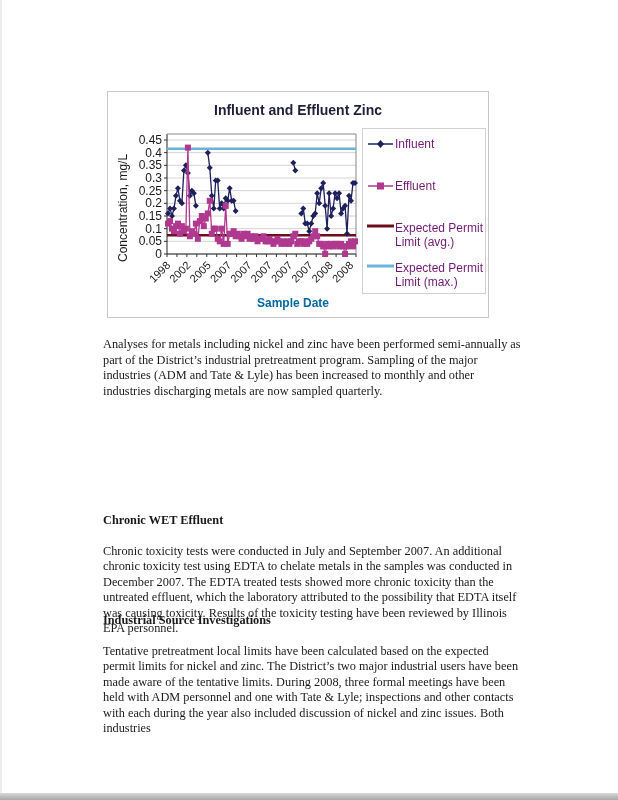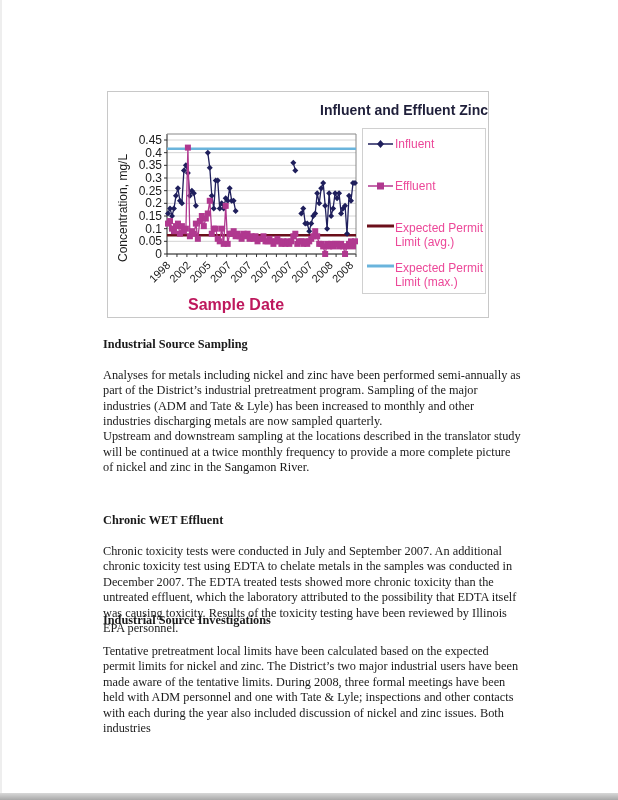--- a/index.html
+++ b/index.html
@@ -4,32 +4,32 @@
 <style>
   html, body { margin:0; padding:0; }
   body { width:618px; height:800px; background:#ffffff; position:relative; overflow:hidden;
          font-family:"Liberation Serif", serif; color:#1a1a1a; }
   .page-edge-bottom { position:absolute; left:0; top:793px; width:618px; height:7px;
          background:linear-gradient(#d8d8d8,#a8a8a8); }
   .page-edge-left { position:absolute; left:0; top:0; width:2px; height:793px; background:#eeeeee; }
   .chart-frame { position:absolute; left:107px; top:91px; width:382px; height:227px;
          border:1px solid #c8c8c8; background:#fff; box-sizing:border-box; }
   .chart-svg { position:absolute; left:0; top:0; }
-  .chart-title { position:absolute; left:0; width:100%; top:10px; text-align:right;
+  .chart-title { position:absolute; left:0; width:100%; top:10px; text-align:center;
          font-family:"Liberation Sans", sans-serif; font-weight:bold; font-size:14px; color:#1f1f3a; }
   .legend { position:absolute; left:254px; top:36px; width:124px; height:166px;
          border:1px solid #d0d0d0; box-sizing:border-box; background:#fff; }
   .legend-item { position:absolute; left:4px; font-family:"Liberation Sans", sans-serif;
-         font-size:12px; color:#ec4899; line-height:14px; display:flex; align-items:flex-start; }
+         font-size:12px; color:#701a75; line-height:14px; display:flex; align-items:flex-start; }
   .legend-swatch { width:28px; height:14px; position:relative; flex:0 0 28px; }
   .legend-label { white-space:pre-line; }
   .y-title { position:absolute; left:8px; top:170px; transform:rotate(-90deg); transform-origin:0 0;
          font-family:"Liberation Sans", sans-serif; font-size:12px; white-space:nowrap; color:#1a1a1a; }
-  .x-title { position:absolute; left:80px; width:210px; top:204px; 
-         font-family:"Liberation Sans", sans-serif; font-size:16px; font-weight:bold; color:#be185d; }
+  .x-title { position:absolute; left:80px; width:210px; top:204px; text-align:center;
+         font-family:"Liberation Sans", sans-serif; font-size:12px; font-weight:bold; color:#0369a1; }
   .section { position:absolute; left:103px; width:420px; font-size:12.3px; line-height:15.5px; }
   .section h2 { margin:0 0 15px 0; font-size:12.3px; font-weight:bold; }
   .section p { margin:0; }
 </style>
 </head>
 <body>
 
 <div class="page-edge-left"></div>
 
 <div class="chart-frame">
@@ -296,26 +296,24 @@
             <line x1="0" y1="5" x2="27" y2="5" stroke="#6ab4dc" stroke-width="3"></line>
           </svg>
       </span>
       <span class="legend-label">Expected Permit
 Limit (max.)</span>
     </div>
   </div>
 </div>
 
 <div class="section" style="top:337px;">
-  <h2>Industrial Source Sampling</h2>
   <p>Analyses for metals including nickel and zinc have been performed semi-annually as part of the District’s industrial pretreatment program.  Sampling of the major industries (ADM and Tate &amp; Lyle) has been increased to monthly and other industries discharging metals are now sampled quarterly.</p>
 </div>
 
 <div class="section" style="top:429px;">
-  <p>Upstream and downstream sampling at the locations described in the translator study will be continued at a twice monthly frequency to provide a more complete picture of nickel and zinc in the Sangamon River.</p>
 </div>
 
 <div class="section" style="top:513px;">
   <h2>Chronic WET Effluent</h2>
   <p>Chronic toxicity tests were conducted in July and September 2007.  An additional chronic toxicity test using EDTA to chelate metals in the samples was conducted in December 2007.  The EDTA treated tests showed more chronic toxicity than the untreated effluent, which the laboratory attributed to the possibility that EDTA itself was causing toxicity.  Results of the toxicity testing have been reviewed by Illinois EPA personnel.</p>
 </div>
 
 <div class="section" style="top:613px;">
   <h2>Industrial Source Investigations</h2>
   <p>Tentative pretreatment local limits have been calculated based on the expected permit limits for nickel and zinc.  The District’s two major industrial users have been made aware of the tentative limits.  During 2008, three formal meetings have been held with ADM personnel and one with Tate &amp; Lyle; inspections and other contacts with each during the year also included discussion of nickel and zinc issues.  Both industries</p>

